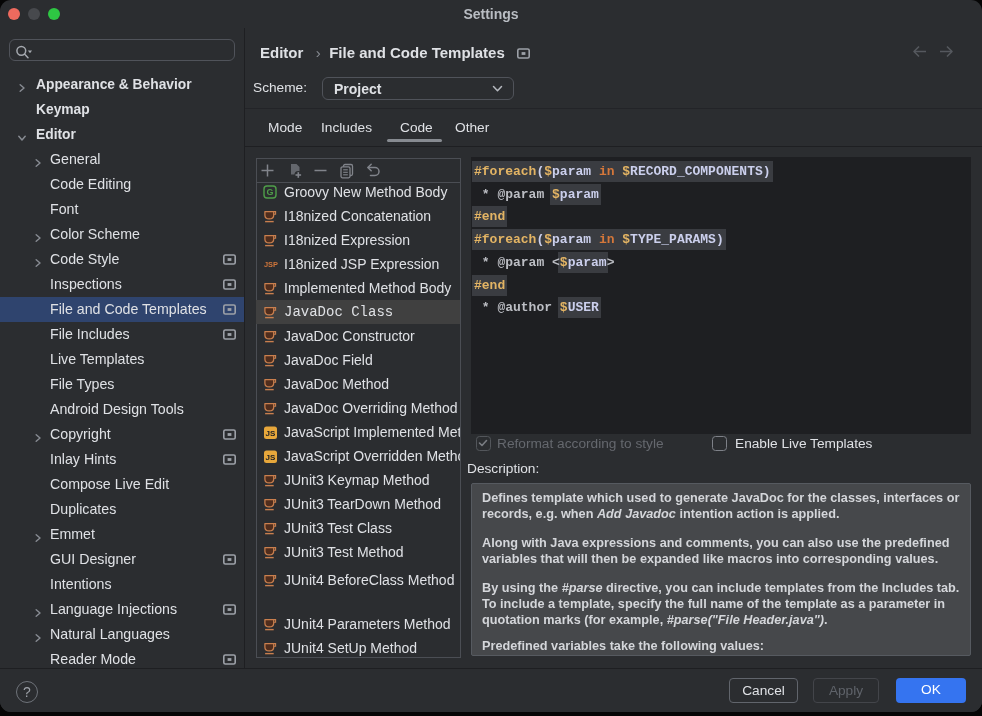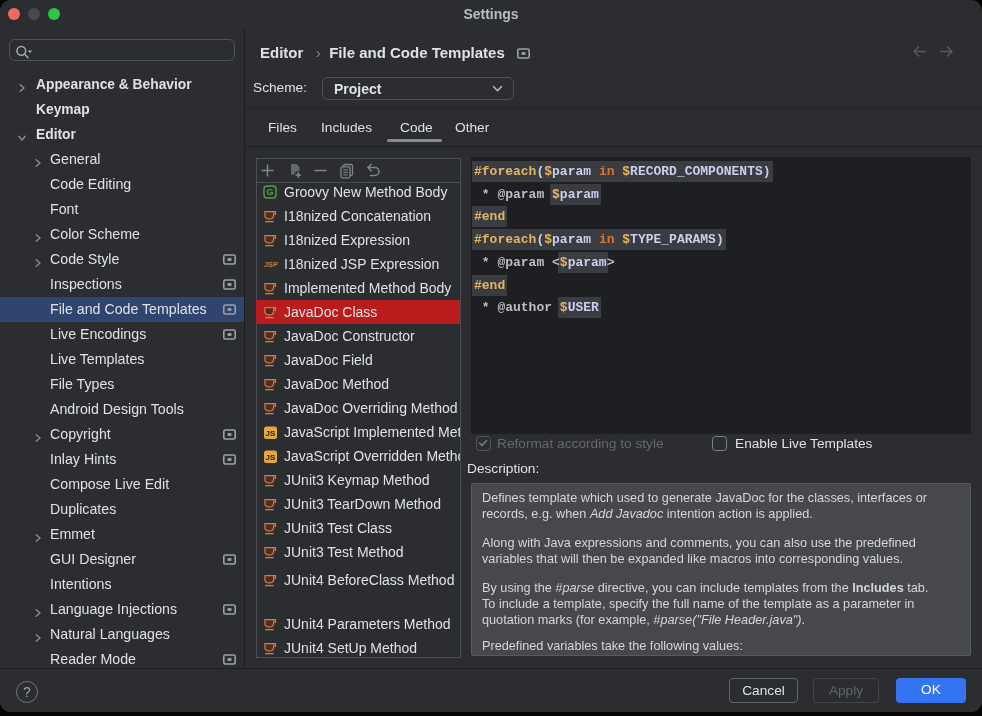--- a/index.html
+++ b/index.html
@@ -25,35 +25,35 @@
 .combo .cv { position:absolute; left:11px; top:2.5px; font-size:14px; font-weight:bold; }
 .hsep1 { position:absolute; left:245px; top:108px; width:737px; height:1px; background:#232428; }
 .tab { position:absolute; top:120px; font-size:13.7px; color:#dfe1e5; }
 .tabu { position:absolute; left:387px; top:139px; width:55px; height:3px; background:#878b91; border-radius:2px; }
 .hsep2 { position:absolute; left:245px; top:146px; width:737px; height:1px; background:#1e1f22; }
 
 .lpanel { position:absolute; left:256px; top:158px; width:205px; height:500px; border:1px solid #4b4e54; background:#2b2d30; }
 .ltb { position:absolute; left:256px; top:158px; width:205px; height:25px; border-bottom:1px solid #4b4e54; }
 .tbi { position:absolute; top:162px; }
 .lrow { position:absolute; left:256px; width:204px; height:24px; font-size:14px; overflow:hidden; white-space:nowrap; }
-.lsel { background:#b91c1c; }
+.lsel { background:#404040;font-family:Liberation Mono, monospace; }
 .lic { position:absolute; left:7px; top:5px; }
 .ltx { position:absolute; left:28px; top:50%; transform:translateY(-50%); }
 
 .editor { position:absolute; left:471px; top:157px; width:500px; height:277px; background:#1e1f22; }
 .cline { position:absolute; left:474px; height:21px; line-height:21px; font-family:"Liberation Mono",monospace; font-size:13px; font-weight:bold; white-space:pre; }
 .chl { position:absolute; height:21px; background:#3a3c41; }
 
 .cbrow { position:absolute; font-size:13.7px; }
 .cb { position:absolute; width:15px; height:15px; border-radius:3.5px; }
 
 .desclbl { position:absolute; left:467px; top:461px; font-size:13.7px; color:#dfe1e5; }
 .descbox { position:absolute; left:471px; top:483px; width:500px; height:173px; background:#46484b; border:1px solid #565a60; border-radius:2px;
   font-size:12.7px; color:#d4d6da; padding:6px 10px; line-height:16px; overflow:hidden; white-space:nowrap; }
-.descbox p { margin:0 0 13px 0; }
+.descbox p { margin:0 0 13px 0;font-weight:bold; }
 
 .btn { position:absolute; top:678px; height:25px; border-radius:4px; font-size:13.7px; text-align:center; line-height:24px; }
 </style></head>
 <body>
 <div class="win">
 
   <div class="tl-dot" style="left:8px;background:#ee6a5e"></div>
   <div class="tl-dot" style="left:28px;background:#47494d"></div>
   <div class="tl-dot" style="left:48px;background:#2ec743"></div>
   <div class="title">Settings</div>
@@ -116,21 +116,21 @@
         </svg></span>
     </div>
 <div class="trow tsel" style="top:296.5px">
       <span class="tl" style="left:50px;">File and Code Templates</span>
       <span class="iw" style="left:223px"><svg class="mon" width="13" height="13" viewBox="0 0 13 13">
           <rect x="0.8" y="2" width="11.4" height="9" rx="1.5" fill="none" stroke="#9da1a8" stroke-width="1.6"></rect>
           <rect x="4.6" y="5.1" width="3.8" height="2.8" fill="#9da1a8"></rect>
         </svg></span>
     </div>
 <div class="trow" style="top:321.5px">
-      <span class="tl" style="left:50px;">Live Encodings</span>
+      <span class="tl" style="left:50px;">File Includes</span>
       <span class="iw" style="left:223px"><svg class="mon" width="13" height="13" viewBox="0 0 13 13">
           <rect x="0.8" y="2" width="11.4" height="9" rx="1.5" fill="none" stroke="#9da1a8" stroke-width="1.6"></rect>
           <rect x="4.6" y="5.1" width="3.8" height="2.8" fill="#9da1a8"></rect>
         </svg></span>
     </div>
 <div class="trow" style="top:346.5px">
       <span class="tl" style="left:50px;">Live Templates</span>
     </div>
 <div class="trow" style="top:371.5px">
       <span class="tl" style="left:50px;">File Types</span>
@@ -219,21 +219,21 @@
 
   <div class="schemelbl">Scheme:</div>
   <div class="combo">
       <span class="cv">Project</span>
     <svg style="position:absolute;right:10px;top:7px" width="11" height="8" viewBox="0 0 11 8">
         <polyline points="1.5,1.5 5.5,5.8 9.5,1.5" fill="none" stroke="#b6b9bf" stroke-width="1.5" stroke-linecap="round" stroke-linejoin="round"></polyline>
       </svg>
   </div>
   <div class="hsep1"></div>
 
-  <div class="tab" style="left:268px">Files</div>
+  <div class="tab" style="left:268px">Mode</div>
   <div class="tab" style="left:321px">Includes</div>
   <div class="tab" style="left:400px">Code</div>
   <div class="tab" style="left:455px">Other</div>
   <div class="tabu"></div>
   <div class="hsep2"></div>
 
   <div class="lpanel"></div>
   <div class="ltb"></div>
 <svg class="tbi" style="left:259px" width="17" height="17" viewBox="0 0 17 17">
       <line x1="8.5" y1="2.5" x2="8.5" y2="14.5" stroke="#81848b" stroke-width="1.5"></line>

